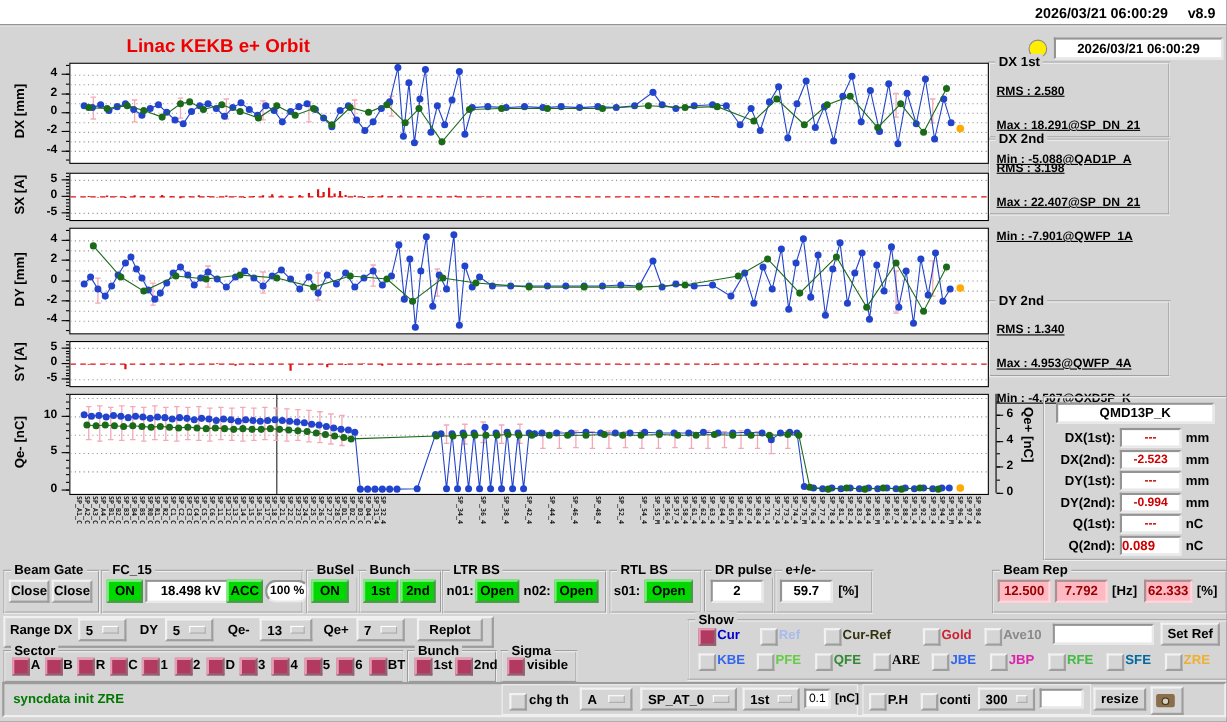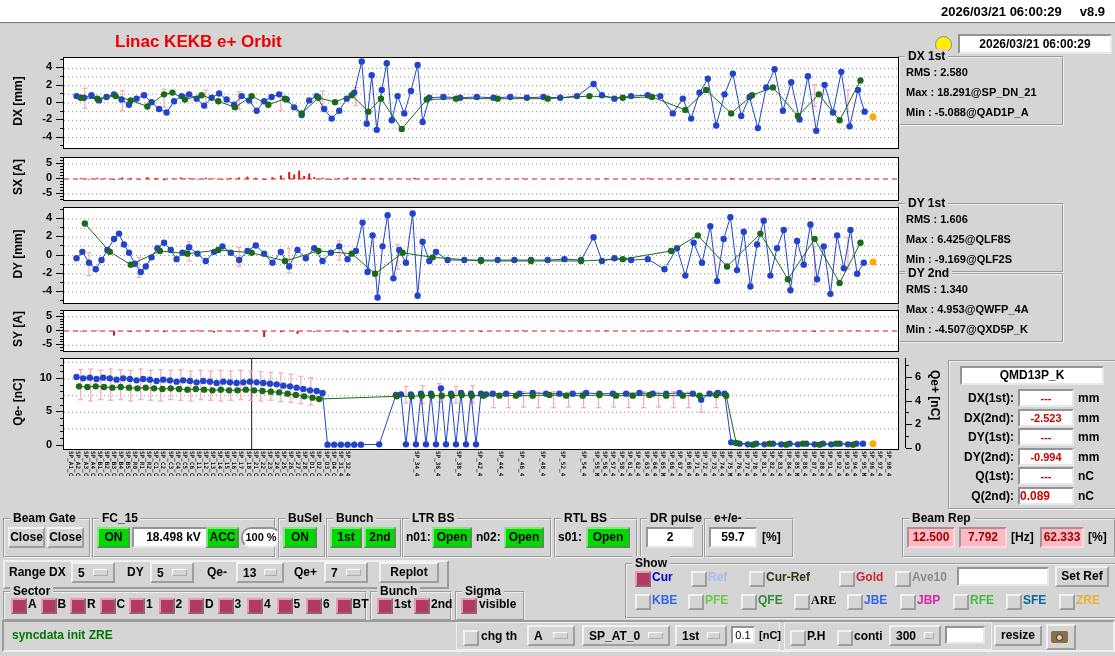--- a/index.html
+++ b/index.html
@@ -11,21 +11,21 @@
             gap:18px;padding-right:10px;box-sizing:border-box;font-size:13px;}
   #plot-title{position:absolute;left:115px;top:32px;font-size:17px;color:#ee0000;}
   #status-led{position:absolute;left:935px;top:36px;width:15px;height:15px;border-radius:50%;
               background:#ffee00;border:1px solid #8a8a8a;}
   #time-box{position:absolute;left:958px;top:34px;width:150px;height:16px;background:#fff;
             border:2px inset #e8e8e8;font-size:12px;text-align:center;line-height:16px;}
   .grp{position:absolute;border:2px groove #efefef;}
   .gt{position:absolute;top:-9px;left:5px;background:#d5d5d5;padding:0 3px;font-size:12px;line-height:14px;white-space:nowrap;}
   .statbox{position:absolute;left:898px;width:162px;height:66px;border:2px groove #efefef;font-size:11px;}
   .statbox .gt{font-size:12px;}
-  .statline{white-space:nowrap;margin:8px 0 0 6px;letter-spacing:0;}
+  .statline{white-space:nowrap;margin:19px 0 0 6px;letter-spacing:0;text-decoration:underline;}
   .btn{position:absolute;background:#d5d5d5;border:2px outset #f2f2f2;font-size:12px;font-weight:bold;
        text-align:center;cursor:default;line-height:17px;height:21px;box-sizing:border-box;font-family:"Liberation Sans",sans-serif;}
   .grn{background:#00d800;border:2px outset #7fe87f;}
   .wbox{position:absolute;background:#fff;border:2px inset #e8e8e8;font-size:12px;text-align:center;
         line-height:17px;height:21px;box-sizing:border-box;}
   .pbox{position:absolute;background:#ffb9c2;border:2px inset #ffd7dc;color:#990000;font-size:12px;
         text-align:center;line-height:17px;height:21px;box-sizing:border-box;}
   .lbl{position:absolute;font-size:12px;white-space:nowrap;}
   .dd{position:absolute;background:#d5d5d5;border:2px outset #f2f2f2;height:21px;box-sizing:border-box;
       display:flex;align-items:center;justify-content:space-between;padding:0 5px;font-size:12px;}
@@ -254,25 +254,25 @@
       <span class="body"></span>
         <span class="lens"></span>
     </div>
   </div>
 <div class="statbox" style="top: 56px;">
       <span class="gt">DX 1st</span>
       <div class="statline">RMS :  2.580</div>
       <div class="statline">Max :  18.291@SP_DN_21</div>
       <div class="statline">Min :  -5.088@QAD1P_A</div>
     </div>
-    <div class="statbox" style="top: 203px;">
-      <span class="gt">DY 1st</span>
-      <div class="statline">RMS :  1.606</div>
-      <div class="statline">Max :  6.425@QLF8S</div>
-      <div class="statline">Min :  -9.169@QLF2S</div>
+    <div class="statbox" style="top: 126px;">
+      <span class="gt">DX 2nd</span>
+      <div class="statline">RMS :  3.198</div>
+      <div class="statline">Max :  22.407@SP_DN_21</div>
+      <div class="statline">Min :  -7.901@QWFP_1A</div>
     </div>
     <div class="statbox" style="top: 273px;">
       <span class="gt">DY 2nd</span>
       <div class="statline">RMS :  1.340</div>
       <div class="statline">Max :  4.953@QWFP_4A</div>
       <div class="statline">Min :  -4.507@QXD5P_K</div>
     </div>
     <div class="grp" style="left: 948px; top: 360px; width: 166px; height: 146px;">
       <div style="position: absolute; left: 10px; top: 4px; width: 140px; height: 15px; background: rgb(255, 255, 255); border: 2px inset rgb(232, 232, 232); font-size: 12px; text-align: center; line-height: 15px;">QMD13P_K</div>
       <span class="lbl" style="left: 2px; top: 29px; width: 62px; text-align: right;">DX(1st):</span>

